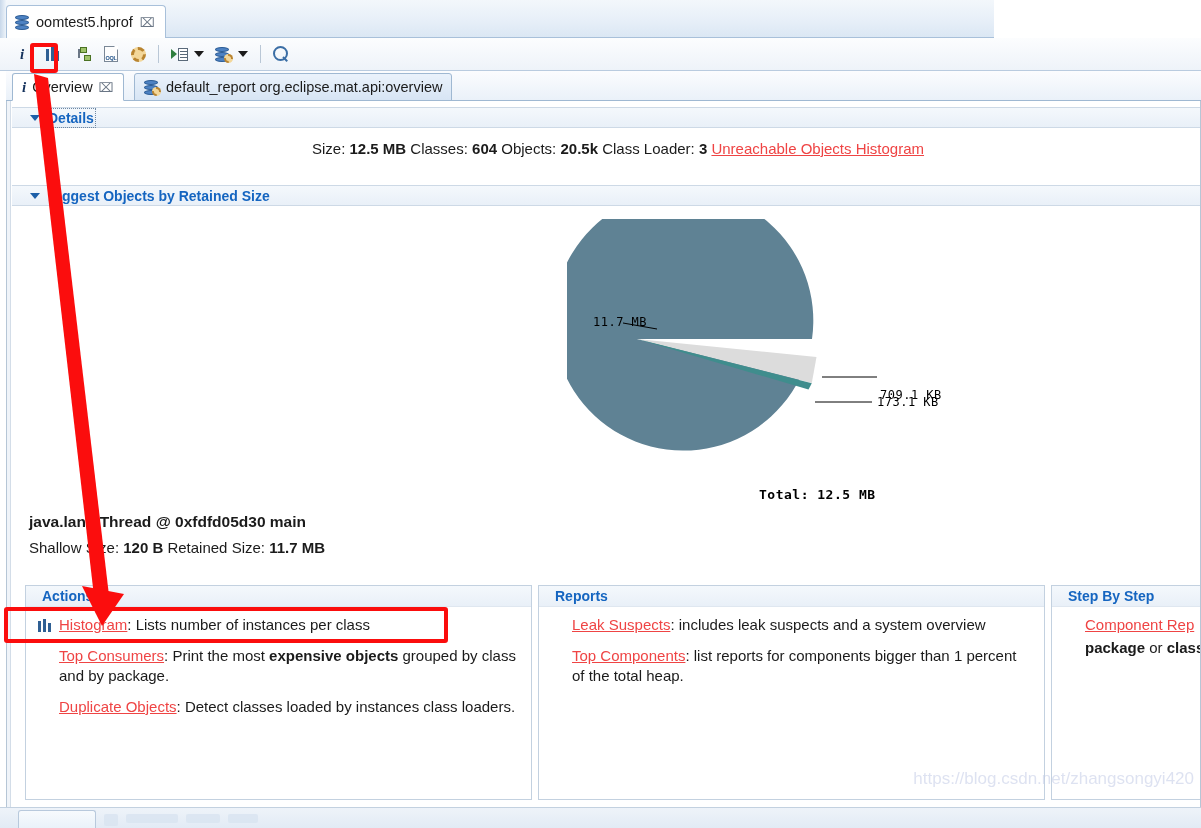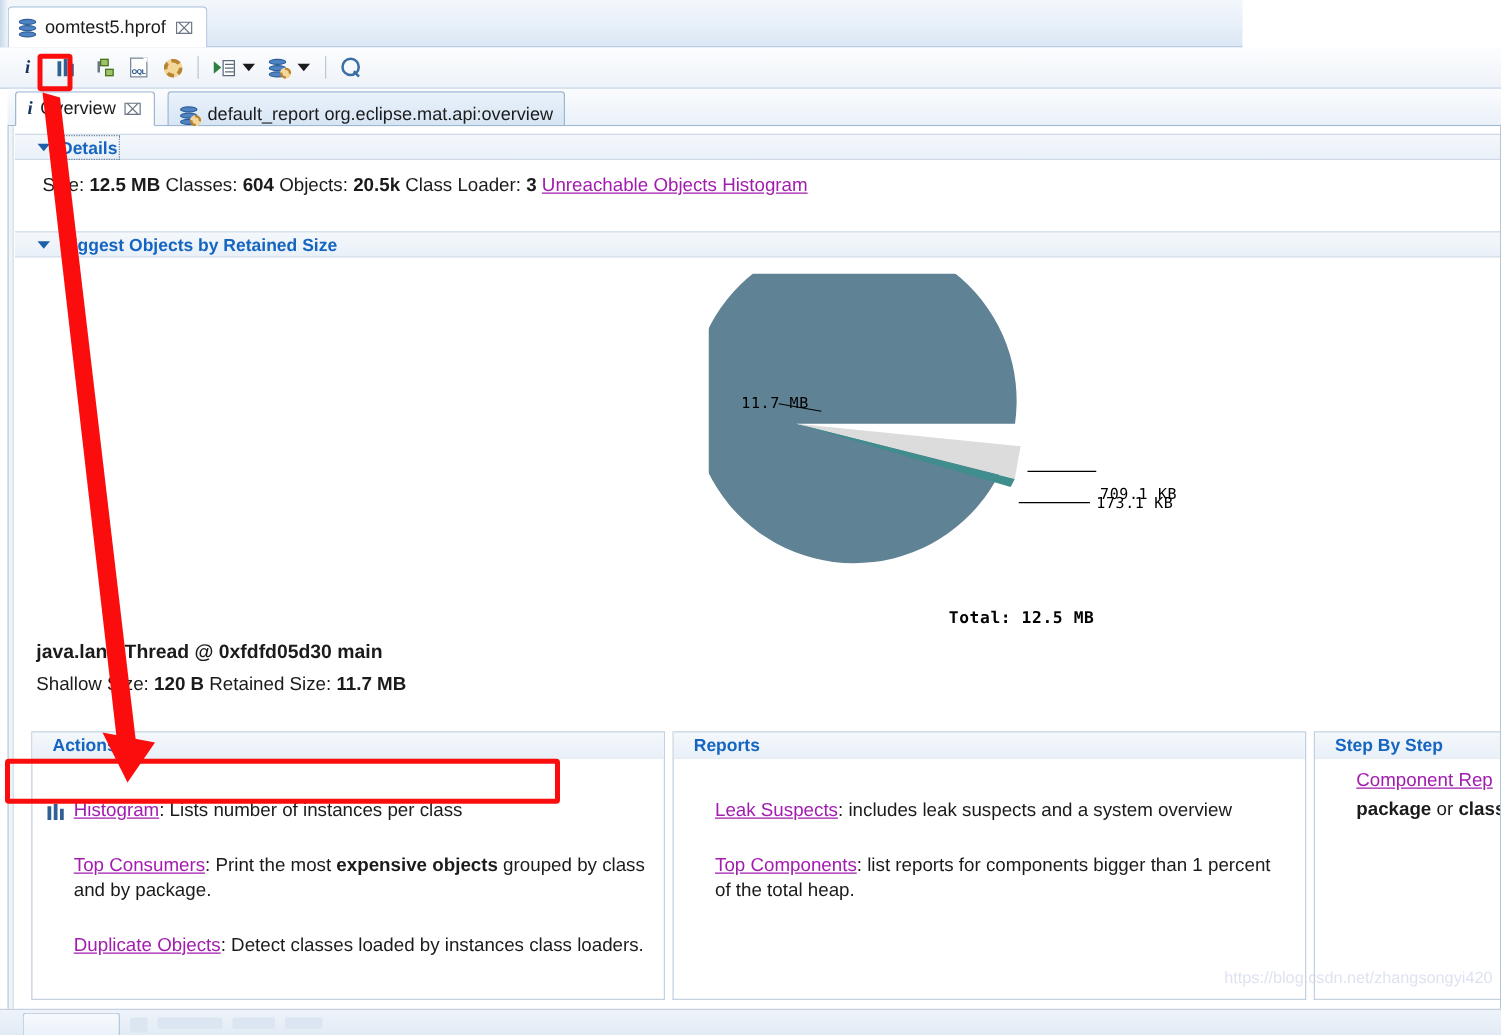--- a/index.html
+++ b/index.html
@@ -138,46 +138,46 @@
     border:1px solid #cdd9e6; border-left:none; border-right:none;
     padding-left: 18px;
   }
   .sect-head .tw { width:0;height:0; border-left:5px solid transparent; border-right:5px solid transparent;
     border-top:6px solid #1d5fa8; margin-right:2px; }
   .sect-title { color:#1565c0; font-weight:bold; font-size:14px; }
   .sect-title.dotted { outline: 1px dotted #6d87a3; outline-offset: 1px; }
 
   .body-text { font-size: 15px; color:#1b1b1b; }
   .b { font-weight: bold; }
-  a.lnk { color:#a21caf; text-decoration: underline; cursor:pointer; }
+  a.lnk { color:#ef4444; text-decoration: underline; cursor:pointer; }
 
   
   .chartwrap { position:absolute; }
   .pielabel { position:absolute; font-family:"DejaVu Sans Mono","Liberation Mono",monospace;
               font-size:12px; color:#000; white-space:nowrap; letter-spacing:0.5px; }
 
   
   .panel { position:absolute; background:#fff; border:1px solid #c3d1e0;
            border-top:none; }
   .panel-head { height:22px; display:flex; align-items:center; gap:6px; padding-left:10px;
     background: linear-gradient(to bottom,#f4f8fc,#e9f0f8); border-bottom:1px solid #dfe7f0;
     border-top:1px solid #c3d1e0;}
   .panel-body { padding: 8px 12px 0 12px; font-size:15px; color:#1b1b1b; line-height:1.33; }
-  .arow { display:flex; gap:6px; margin-bottom:11px;margin-top:24px; }
+  .arow { display:flex; gap:6px; margin-bottom:11px; }
   .arow .ibox { flex:0 0 auto; padding-top:3px; }
   .arow .txt { flex:1 1 auto; }
 
   
   .anno-rect {
     position:absolute; border:4px solid #fb0d0d; border-radius:3px; pointer-events:none;
   }
   .anno-arrow { position:absolute; left:0; top:0; pointer-events:none; }
 
   
-  .watermark { position:absolute; right:6px; bottom:18px; font-size:13px;
+  .watermark { position:absolute; right:6px; bottom:18px; font-size:17px;
     color:#c3cbe6; opacity:0.55; white-space:nowrap; }
 
   
   .bottombar { position:absolute; left:0; bottom:0; width:1201px; height:21px;
     background: linear-gradient(to bottom,#eef3f9,#e2ebf5); border-top:1px solid #c3d1e0; }
   .btab { position:absolute; left:18px; top:2px; height:19px; width:78px;
     background:linear-gradient(to bottom,#f7fafd,#e9f1f9);
     border:1px solid #b8c9dc; border-bottom:none; border-radius:3px 3px 0 0; }
   .bghost { position:absolute; top:6px; height:9px; background:#d8e3f0; opacity:.8; border-radius:2px;}
 </style>
@@ -246,37 +246,37 @@
       <span class="ico-search"></span>
     </div>
   </div>
 
   <div class="viewtabs">
     <div class="vtab active" style="left:6px;">
       <span class="ico-i">i</span>
       <span>Overview</span>
       <span class="close">⌧</span>
     </div>
-    <div class="vtab inactive" style="left:128px;align-items:flex-end;">
+    <div class="vtab inactive" style="left:128px;">
       <span class="ico-dbgear" style="width:16px;height:15px">
         <span class="h ico-heap">
             <i></i>
             <i></i>
             <i></i>
           </span>
           <span class="g"></span>
       </span>
       <span>default_report  org.eclipse.mat.api:overview</span>
     </div>
   </div>
 
   <div class="content">
     <div class="scroll-l"></div>
 
-    <div class="section" style="left:5px; top:6px; width:1190px;">
+    <div class="section" style="left:5px; top:6px; width:1190px;text-align:center;">
       <div class="sect-head">
         <span class="tw"></span>
         <span class="sect-title dotted">Details</span>
       </div>
       <div class="body-text" style="padding:12px 0 0 22px;">
         <span>Size:</span>
         <span class="b">12.5 MB</span>
         <span>Classes:</span>
         <span class="b">604</span>
         <span>Objects:</span>

